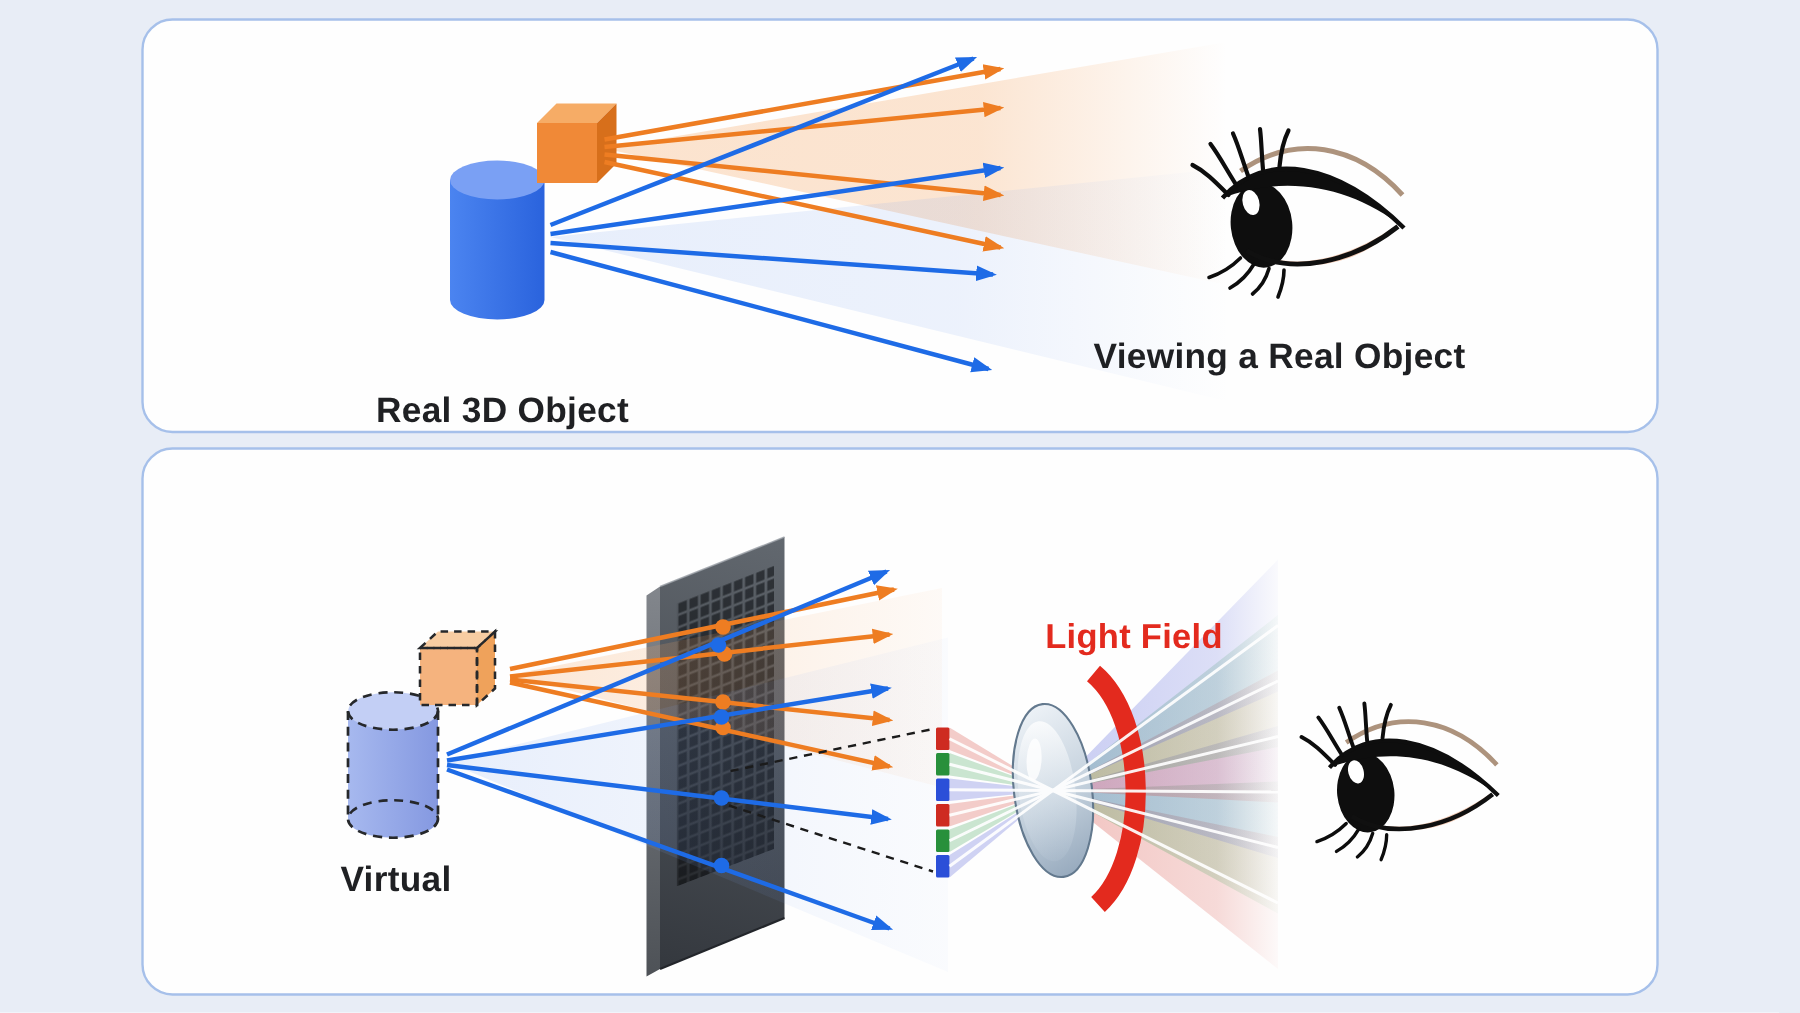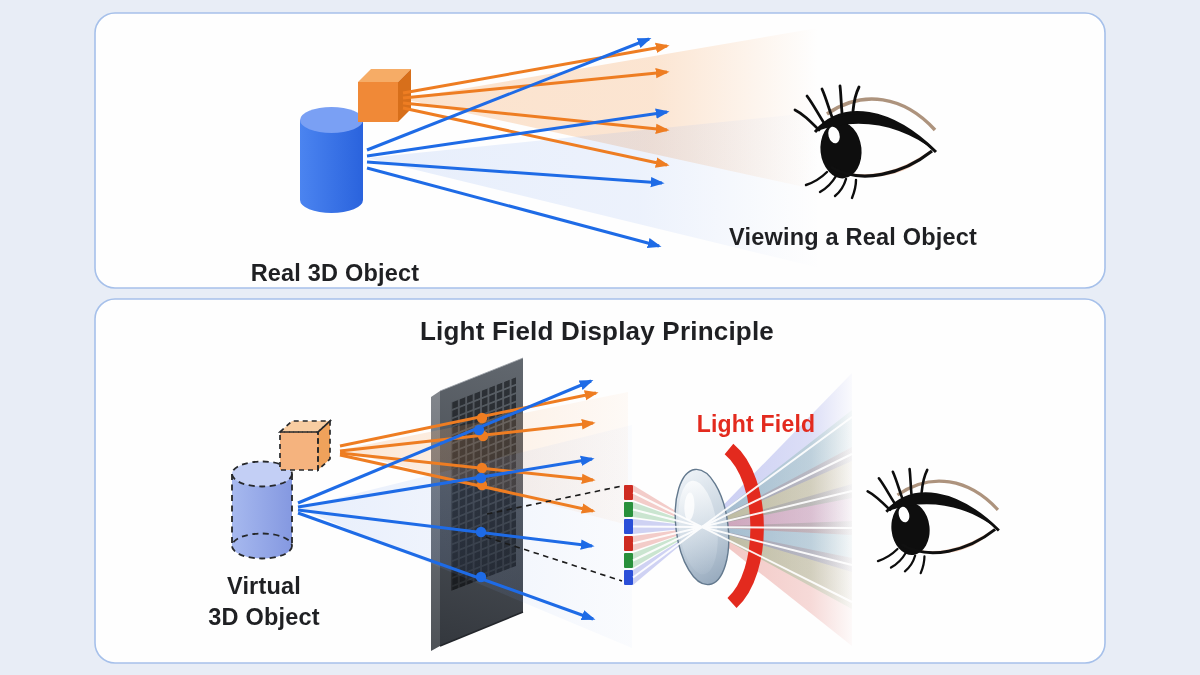--- a/index.html
+++ b/index.html
@@ -277,20 +277,18 @@
     <line x1="633" y1="543.5" x2="852" y2="491"></line>
     <line x1="633" y1="560.5" x2="852" y2="454"></line>
     <line x1="633" y1="577.5" x2="852" y2="417"></line>
   </g>
 
   <use href="#eyeShape" transform="translate(864,469) scale(0.93)"></use>
 </svg>
 
 <div class="lbl" style="left:335px;top:224px;margin-top:36px;">Real 3D Object</div>
 <div class="lbl" style="left:853px;top:224px;text-align:right;">Viewing a Real Object</div>
-<div class="lbl title" style="left:597px;top:316px;">Light Field Display Principle</div>
 <div class="lbl lbl-2line" style="left:264px;top:571px;">
   <div>Virtual</div>
-  <div>3D Object</div>
 </div>
 <div class="lbl lf-lbl" style="left:738px;top:411px;">Light Field</div>
 
 </div>
 
 </body></html>

